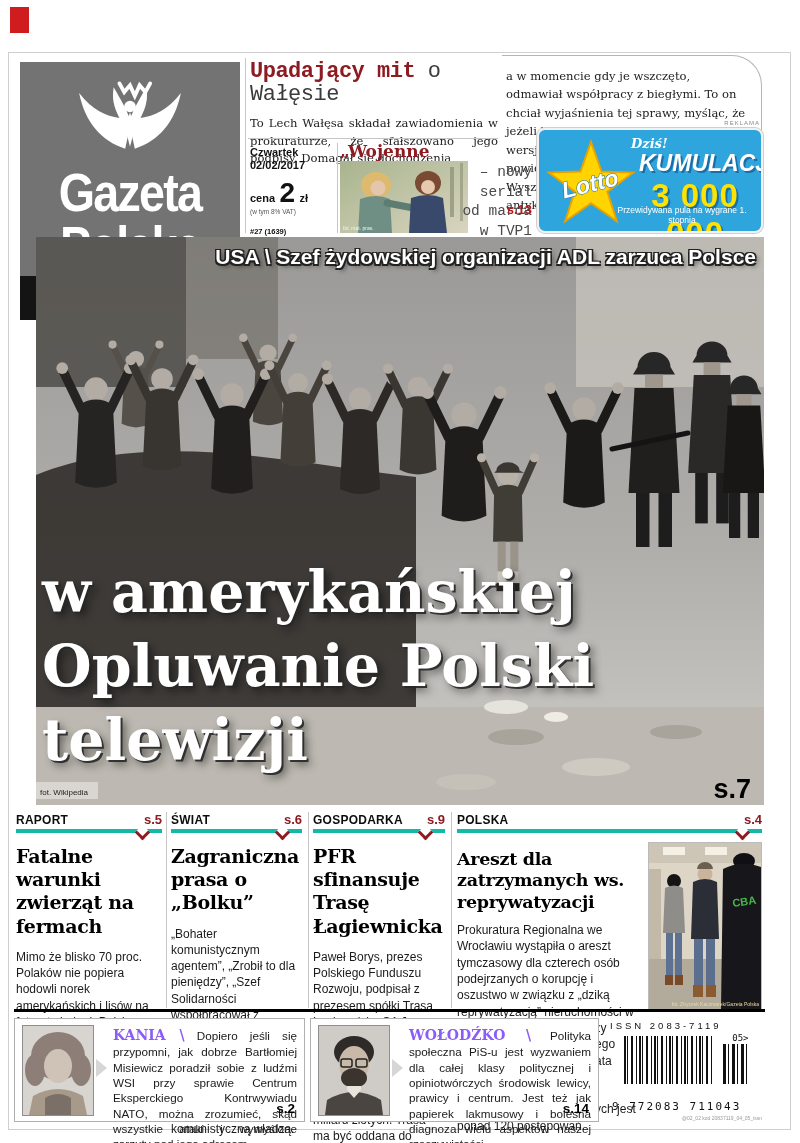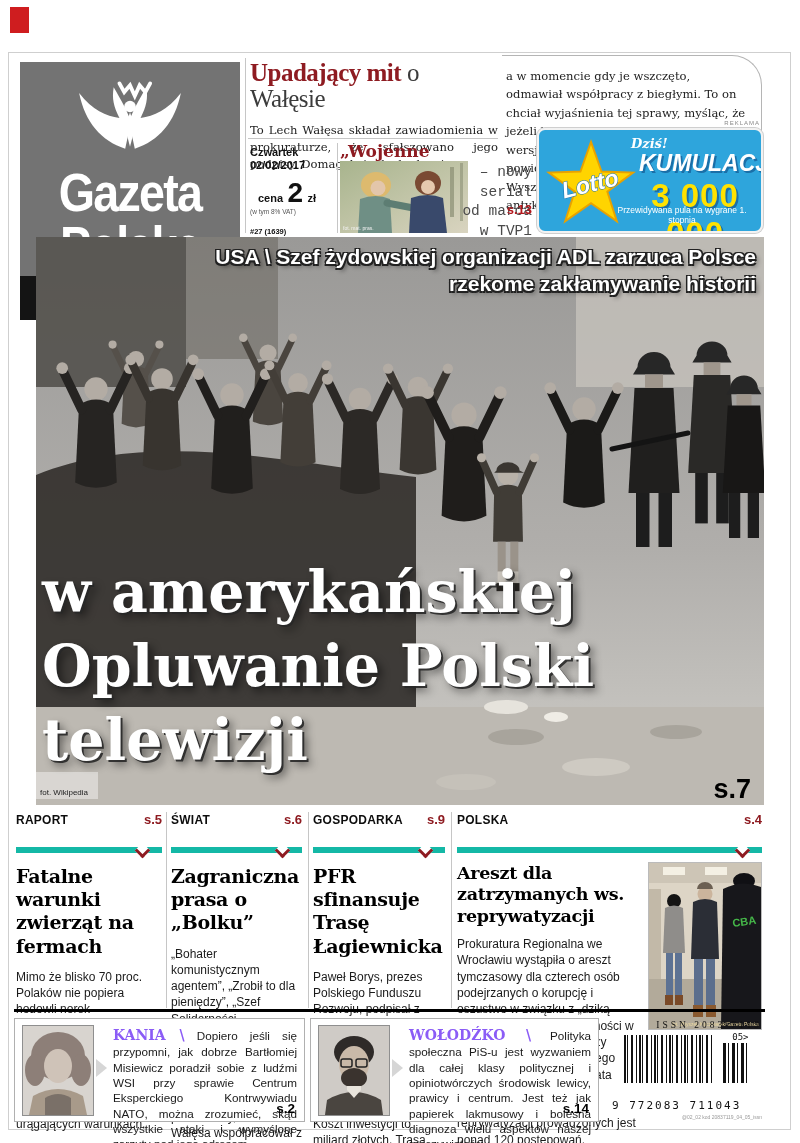--- a/index.html
+++ b/index.html
@@ -18,38 +18,38 @@
   #masthead { left:20px; top:62px; width:220px; height:258px; background:#737373; overflow:hidden; }
   #eagle { display:block; margin:8px auto 0; }
   .mast-title { color:#fff; font-weight:bold; font-size:53px; line-height:1.0;
                 text-align:center; letter-spacing:-2px; transform:scaleX(.88); }
   #mast-band { position:absolute; bottom:0; left:0; width:100%; height:44px; background:#141414;
                display:flex; align-items:center; justify-content:center; }
   #mast-sub { color:#fff; font-weight:bold; font-size:30px; letter-spacing:0; transform:scaleX(.95); }
 
   
   #top-story { left:250px; top:60px; width:248px; }
-  #top-story h2 { font-family:Liberation Serif, serif; font-size:25px; line-height:1.05; letter-spacing:-.5px; }
+  #top-story h2 { font-family:Liberation Mono, monospace; font-size:22px; line-height:1.05; letter-spacing:-.5px; }
   #top-story h2 .accent { color:#8e1b21; font-weight:bold; }
   #top-story h2 .rest { color:#3b3b3b; font-weight:normal; }
   #top-story p { margin-top:9px; font-family:"DejaVu Serif", serif; font-size:11.6px;
                  line-height:1.5; text-align:justify; color:#222; }
 
   #topright-block { left:502px; top:55px; width:260px; height:118px;
                     border-top:1px solid #b5b5b5; border-right:1px solid #b5b5b5;
                     border-top-right-radius:30px; padding:10px 14px 0 4px; }
   #topright-block p { font-family:"DejaVu Serif", serif; font-size:11.6px; line-height:1.42;
                       text-align:justify; color:#222; display:inline; }
   #tr-ref { float:right; color:#c21b1e; font-weight:bold; font-size:16px; margin-top:2px; }
   #reklama { left:660px; top:120px; width:100px; text-align:right; font-size:6px; color:#8a8a8a; letter-spacing:1px; }
 
   
   #issue { left:250px; top:146px; width:86px; line-height:1.15; }
   .iss-b { font-weight:bold; font-size:11px; }
-  #price-row { margin-top:11px; font-weight:bold;margin-left:8px; }
+  #price-row { margin-top:11px; font-weight:bold; }
   #price-row .cena { font-size:11px; } #price-row .num { font-size:28px; line-height:.8; }
   #price-row .unit { font-size:11px; }
   #vat { font-size:6.5px; color:#555; margin-top:1px; }
   #issue-meta { margin-top:11px; font-size:7.5px; font-weight:bold; line-height:1.55; }
   #issue-sites { margin-top:9px; font-size:9px; font-weight:bold; line-height:1.35; }
 
   
   #tv-promo { left:340px; top:141px; width:192px; height:92px; }
   #tv-title { font-family:"DejaVu Serif", serif; font-weight:bold; color:#8e1b21; font-size:17px; }
   #tv-photo { position:absolute; left:0; top:20px; width:128px; height:72px; }
@@ -75,36 +75,36 @@
   
   #main-photo { left:36px; top:237px; width:728px; height:568px; background:#a9a9a9; overflow:hidden; }
   #main-photo svg { display:block; }
   #kicker { position:absolute; right:8px; top:6px; text-align:right; color:#fff;
             font-weight:bold; font-size:21px; line-height:1.3;
             text-shadow:-1.5px -1.5px 0 #222,1.5px -1.5px 0 #222,-1.5px 1.5px 0 #222,1.5px 1.5px 0 #222,3px 3px 4px rgba(0,0,0,.45); }
   #main-headline { position:absolute; left:6px; top:318px; color:#fff;
                    font-family:"DejaVu Serif", serif; font-weight:bold; font-size:57px; line-height:1.3;
                    text-shadow:2px 2px 0 rgba(40,40,40,.9), 5px 5px 8px rgba(0,0,0,.45); }
   #photo-credit { position:absolute; left:0; bottom:6px; background:rgba(255,255,255,.42);
-                  padding:16px 10px 2px 4px; font-size:8px; color:#222; }
+                  padding:6px 10px 2px 4px; font-size:8px; color:#222; }
   #mp-ref { position:absolute; right:13px; bottom:0; font-weight:bold; font-size:27px; color:#000; }
 
   
   .sec-col { position:absolute; top:812px; }
   #col1 { left:16px; width:146px; } #col2 { left:171px; width:131px; }
   #col3 { left:313px; width:132px; } #col4 { left:457px; width:305px; }
   .sec-head { position:relative; display:flex; justify-content:space-between; align-items:flex-end;
-              border-bottom:6px solid #14b8a6; padding-bottom:20px; }
+              border-bottom:4px solid #14b8a6; padding-bottom:2px; }
   .sec-label { font-weight:bold; font-size:13px; letter-spacing:.3px; color:#0d0d0d; transform-origin:left; transform:scaleX(.92); }
   .sec-ref { font-weight:bold; font-size:13px; color:#8e1b21; }
   .notch { position:absolute; right:14px; bottom:-9px; width:11px; height:11px; background:#fff;
            border-right:3px solid #8e1b21; border-bottom:3px solid #8e1b21; transform:rotate(45deg); }
   .sec-headline { font-family:"DejaVu Serif", serif; font-weight:bold; font-size:19px;
                   line-height:1.22; margin:12px 0 11px; color:#000; letter-spacing:-.3px; }
-  #col4 .sec-headline { font-size:17.5px; margin:10px 0 9px; }
+  #col4 .sec-headline { font-size:17.5px; margin:16px 0 9px; }
   .sec-body { font-size:12px; line-height:1.36; color:#1a1a1a; }
   #col4-flex { display:flex; gap:9px; }
   #col4-text { width:182px; }
   #polska-photo { position:relative; width:114px; height:168px; border:1px solid #bbb; overflow:hidden; }
   #polska-credit { position:absolute; right:2px; bottom:2px; font-size:5px; color:#ecd9a0; }
   .sec-div { top:812px; height:196px; }
 
   #black-rule { left:14px; top:1009px; width:751px; height:3px; background:#000; }
 
   
@@ -113,21 +113,21 @@
   .op-photo { position:absolute; left:7px; top:6px; width:72px; height:91px; border:1px solid #8f8f8f; overflow:hidden; }
   .op-arrow { position:absolute; left:81px; top:40px; width:0; height:0;
               border:9px solid transparent; border-left:11px solid #d6d6d6; }
   .op-text { position:absolute; left:98px; top:7px; right:7px; font-size:11.7px; line-height:1.31;
              text-align:justify; color:#1a1a1a; }
   .op-author { font-family:"DejaVu Serif", serif; font-weight:bold; color:#8b5cf6; font-size:14px; }
   .op-ref { position:absolute; right:9px; bottom:5px; font-weight:bold; font-size:13.5px; color:#000; }
 
   
   #barcode { left:610px; top:1020px; width:152px; height:100px; }
-  #issn { font-family:Liberation Serif, serif; font-size:9.5px; letter-spacing:3px; text-align:right; }
+  #issn { font-family:Liberation Sans, sans-serif; font-size:9.5px; letter-spacing:3px; text-align:left; }
   #bars-row { display:flex; justify-content:center; align-items:flex-end; gap:9px; margin-top:2px; }
   #bars-main { width:90px; height:48px;
     background:repeating-linear-gradient(90deg,#111 0 2px,#fff 2px 3px,#111 3px 4px,#fff 4px 7px,#111 7px 9px,#fff 9px 12px,#111 12px 13px,#fff 13px 15px); }
   #addon-col { display:flex; flex-direction:column; align-items:flex-end;text-align:center; }
   #addon-label { font-family:"DejaVu Sans Mono", monospace; font-size:9px; }
   #bars-addon { width:26px; height:40px; margin-top:1px;
     background:repeating-linear-gradient(90deg,#111 0 3px,#fff 3px 5px,#111 5px 6px,#fff 6px 9px); }
   #bar-digits { font-family:"DejaVu Sans Mono", monospace; font-size:11px; letter-spacing:2px; margin:16px 0 0 2px; }
   #bar-note { font-size:5px; color:#999; text-align:right; margin-top:2px; }
 </style>
@@ -316,21 +316,20 @@
     <g transform="translate(676,124) scale(1.4)" style="color:#2a2927">
         <use href="#sold"></use>
       </g>
     <g transform="translate(708,156) scale(1.25)" style="color:#181716">
         <use href="#sold"></use>
       </g>
     <path d="M652,196 L576,212" stroke="#141414" stroke-width="5" stroke-linecap="round"></path>
   </svg>
   <div id="kicker">
     <div>USA \ Szef żydowskiej organizacji ADL zarzuca Polsce</div>
-    <div>rzekome zakłamywanie historii</div>
   </div>
   <div id="main-headline">
     <div>w amerykańskiej</div>
     <div>Opluwanie Polski</div>
     <div>telewizji</div>
   </div>
   <div id="photo-credit">fot. Wikipedia</div>
   <div id="mp-ref">s.7</div>
 </div>
 

